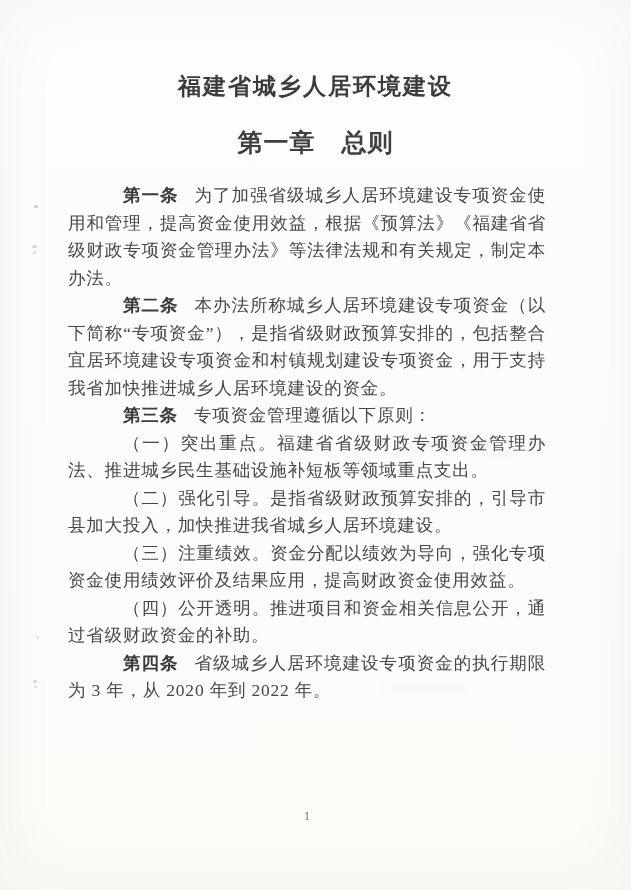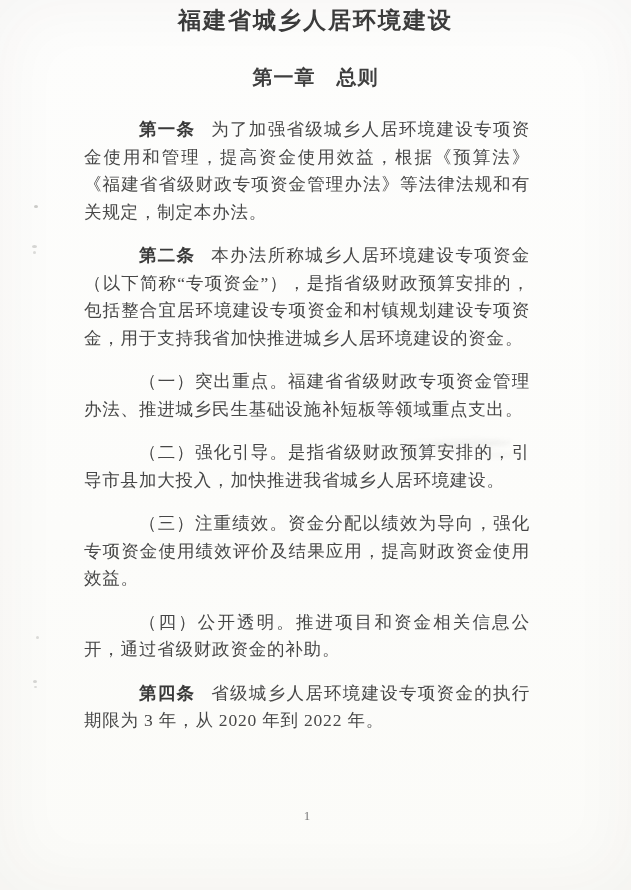--- a/index.html
+++ b/index.html
@@ -12,48 +12,49 @@
     width: 631px;
     height: 890px;
     margin: 0 auto;
     background: linear-gradient(180deg, #fdfdfc 0%, #fcfcfa 60%, #fbfbf8 100%);
     box-shadow: inset 0 0 70px rgba(60,55,45,0.045);
     overflow: hidden;
     font-family: "Liberation Serif", "DejaVu Serif", serif;
     color: #474747;
   }
   .title-block {
+    padding-top: 66px;
     text-align: center;
   }
   .title-line {
     font-size: 23px;
     font-weight: bold;
     letter-spacing: 2px;
     line-height: 42px;
     color: #3b3b3b;
   }
   .chapter-heading {
     margin-top: 22px;
     text-align: center;
-    font-size: 20px;
+    font-size: 25px;
     font-weight: bold;
     letter-spacing: 1px;
     color: #3f3f3f;
     line-height: 26px;
   }
   .content {
     margin: 26px auto 0 68px;
     width: 478px;
     font-size: 17.5px;
     line-height: 27.5px;
     letter-spacing: 0.8px;
     text-align: justify;
   }
   .para {
-    margin: 16px;
+    margin: 0;
     text-indent: 55px;
   }
   .lead {
     font-weight: bold;
     color: #3a3a3a;
     margin-right: 16px;
   }
   .lead:empty { margin-right: 0; }
   .page-number {
     position: absolute;
@@ -95,20 +96,21 @@
 
   <div class="title-block">
     <div class="title-line">福建省城乡人居环境建设</div>
   </div>
 
   <div class="chapter-heading">第一章　总则</div>
 
   <div class="content">
     <p class="para"><b class="lead">第一条</b><span>为了加强省级城乡人居环境建设专项资金使用和管理，提高资金使用效益，根据《预算法》《福建省省级财政专项资金管理办法》等法律法规和有关规定，制定本办法。</span></p>
     <p class="para"><b class="lead">第二条</b><span>本办法所称城乡人居环境建设专项资金（以下简称“专项资金”），是指省级财政预算安排的，包括整合宜居环境建设专项资金和村镇规划建设专项资金，用于支持我省加快推进城乡人居环境建设的资金。</span></p>
+    <p class="para"><b class="lead">第三条</b><span>专项资金管理遵循以下原则：</span></p>
     <p class="para"><b class="lead"></b><span>（一）突出重点。福建省省级财政专项资金管理办法、推进城乡民生基础设施补短板等领域重点支出。</span></p>
     <p class="para"><b class="lead"></b><span>（二）强化引导。是指省级财政预算安排的，引导市县加大投入，加快推进我省城乡人居环境建设。</span></p>
     <p class="para"><b class="lead"></b><span>（三）注重绩效。资金分配以绩效为导向，强化专项资金使用绩效评价及结果应用，提高财政资金使用效益。</span></p>
     <p class="para"><b class="lead"></b><span>（四）公开透明。推进项目和资金相关信息公开，通过省级财政资金的补助。</span></p>
     <p class="para"><b class="lead">第四条</b><span>省级城乡人居环境建设专项资金的执行期限为 3 年，从 2020 年到 2022 年。</span></p>
   </div>
 
   <div class="page-number">1</div>
 
   <span class="speck speck-1"></span>

